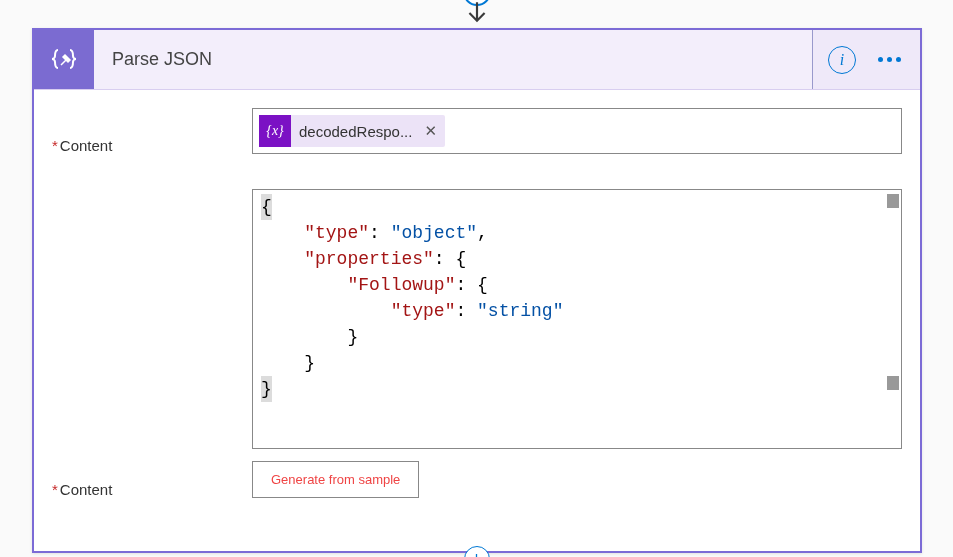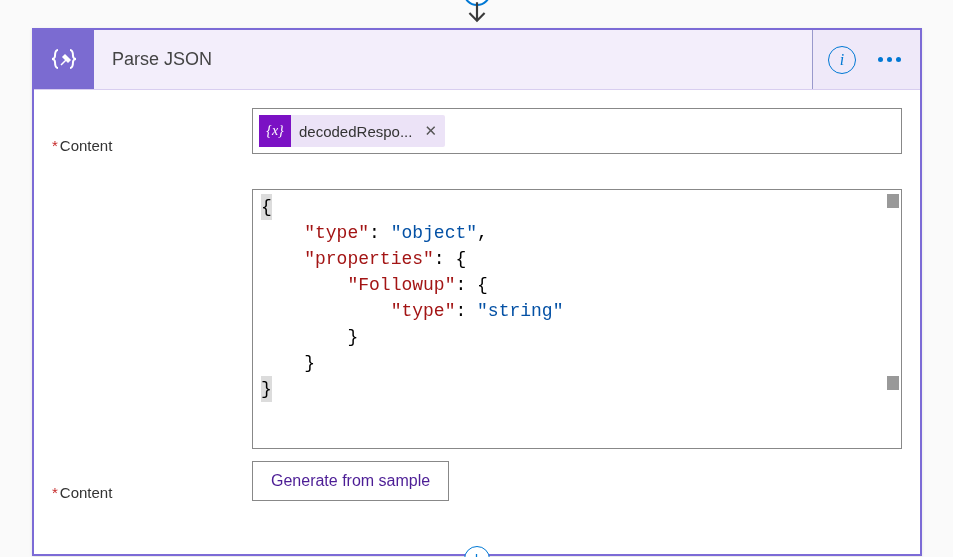--- a/index.html
+++ b/index.html
@@ -202,22 +202,22 @@
       right: 2px;
       width: 12px;
       height: 14px;
       background: #999;
     }
     .generate-btn {
       margin-top: 12px;
       padding: 10px 18px;
       border: 1px solid #888;
       background: #fff;
-      font-size: 16px;
-      color: #4c1d95;
+      font-size: 13px;
+      color: #ef4444;
       cursor: pointer;
       font-family: inherit;
     }
     .add-circle {
       position: absolute;
       bottom: -14px;
       left: 50%;
       transform: translateX(-50%);
       width: 26px;
       height: 26px;

